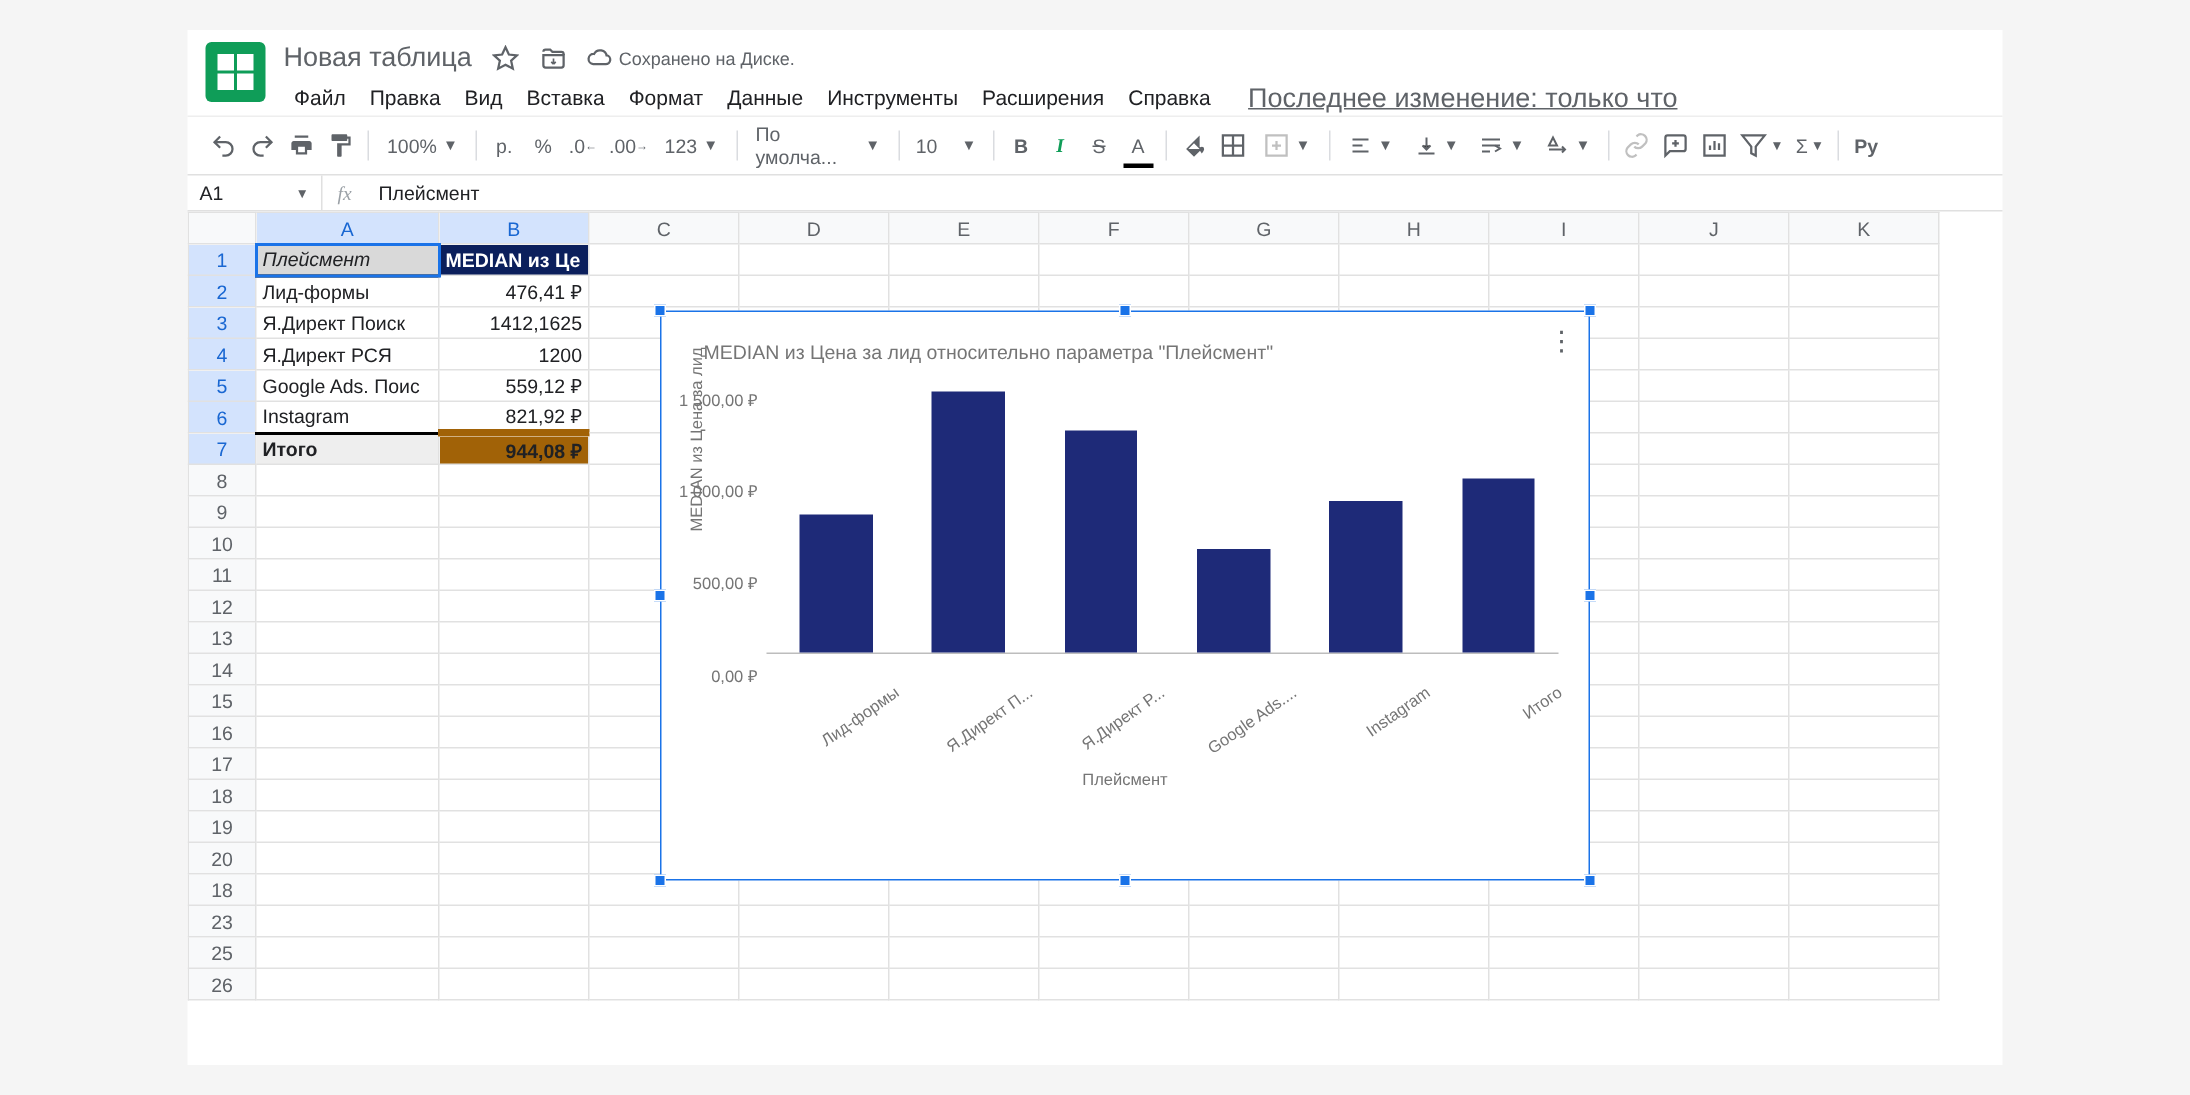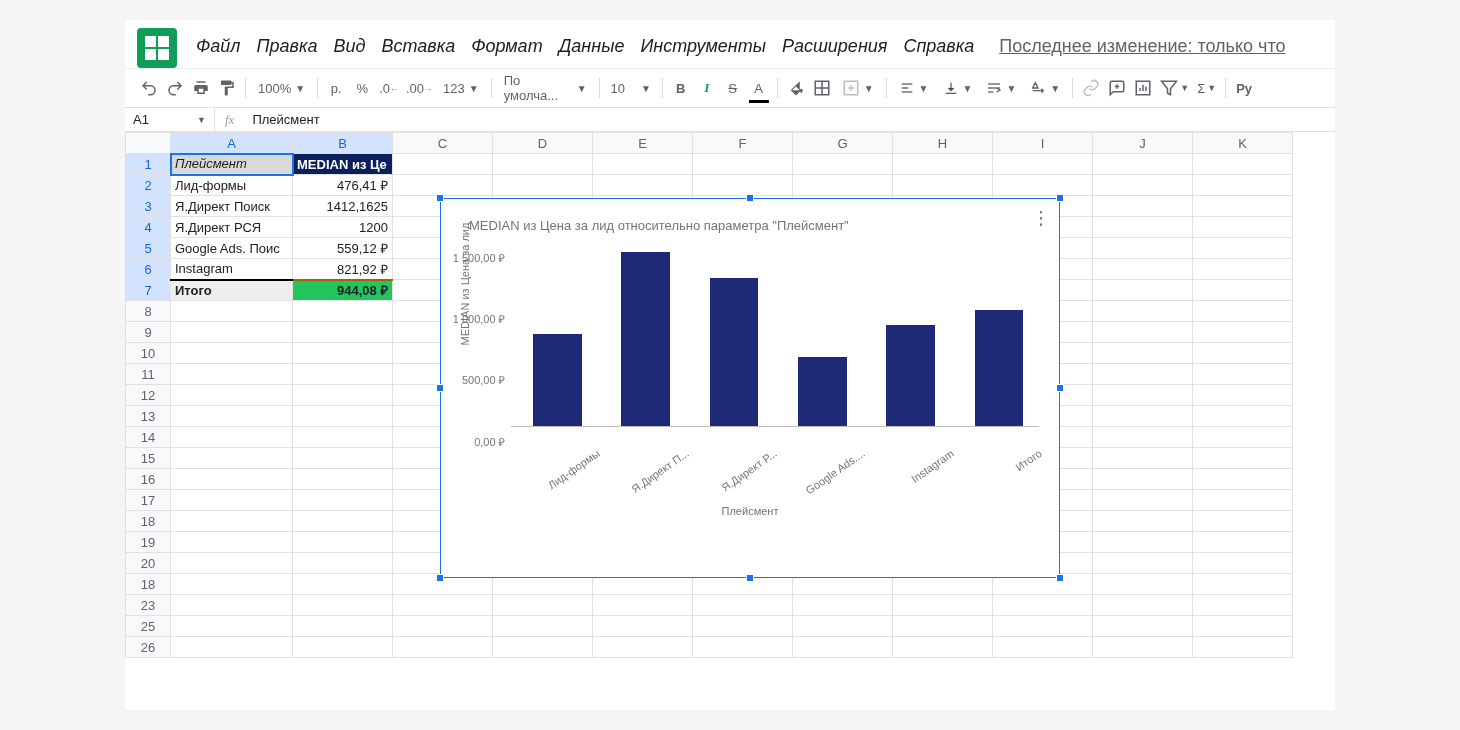--- a/index.html
+++ b/index.html
@@ -11,21 +11,21 @@
 .header { display: flex; align-items: flex-start; padding: 8px 12px 0 12px; }
 .doc-icon { width: 40px; height: 40px; background: #0f9d58; border-radius: 4px; display: flex; align-items: center; justify-content: center; margin-right: 12px; flex-shrink: 0; }
 .doc-icon-inner { width: 24px; height: 24px; display: grid; grid-template-columns: 1fr 1fr; grid-template-rows: 1fr 1fr; gap: 2px; }
 .doc-icon-inner span { background: #fff; }
 .header-main { flex: 1; display: flex; flex-direction: column; }
 .title-row { display: flex; align-items: center; gap: 12px; }
 .doc-title { font-size: 18px; color: #5f6368; }
 .icon-btn { width: 20px; height: 20px; display: flex; align-items: center; justify-content: center; color: #5f6368; cursor: pointer; }
 .save-status { color: #5f6368; font-size: 12px; display: flex; align-items: center; gap: 4px; }
 .menu-row { display: flex; align-items: center; gap: 2px; margin-top: 4px; }
-.menu-row .menu-item { padding: 4px 7px; font-size: 18px; color: #202124; cursor: pointer; border-radius: 3px; font-style: italic; }
+.menu-row .menu-item { padding: 4px 7px; font-size: 14px; color: #202124; cursor: pointer; border-radius: 3px; }
 .last-edit { margin-left: 16px; color: #5f6368; font-size: 18px; text-decoration: underline; cursor: pointer; }
 
 
 .toolbar { display: flex; align-items: center; gap: 2px; padding: 4px 12px; border-top: 1px solid #eee; border-bottom: 1px solid #e0e0e0; flex-wrap: nowrap; overflow: hidden; }
 .tb-btn { min-width: 24px; height: 26px; display: flex; align-items: center; justify-content: center; color: #5f6368; cursor: pointer; border-radius: 2px; padding: 0 3px; font-size: 13px; }
 .tb-sep { width: 1px; height: 20px; background: #dadce0; margin: 0 4px; }
 .tb-select { display: flex; align-items: center; gap: 4px; padding: 0 6px; color: #5f6368; font-size: 13px; cursor: pointer; }
 .tb-select .caret { font-size: 10px; }
 .italic-i { font-style: italic; font-family: serif; color: #0f9d58; font-weight: bold; }
 .text-color-a { position: relative; }
@@ -44,21 +44,21 @@
 .grid .col-head { background: #f8f9fa; color: #5f6368; text-align: center; font-weight: normal; }
 .grid .row-head { background: #f8f9fa; color: #5f6368; text-align: center; font-weight: normal; width: 45px; }
 .grid .corner { background: #f8f9fa; width: 45px; }
 .grid .col-head.sel, .grid .row-head.sel { background: #d3e3fd; color: #1967d2; }
 .grid td { padding: 0 4px; background: #fff; text-align: left; }
 .grid td.num { text-align: right; }
 .grid td.header-cell-a { background: #d9d9d9; font-style: italic; border-bottom: 2px solid #000; }
 .grid td.header-cell-b { background: #0b1f5c; color: #fff; font-weight: bold; }
 .grid td.sel-cell { outline: 2px solid #1a73e8; outline-offset: -1px; background: #d9d9d9; }
 .grid td.total-a { font-weight: bold; background: #eee; border-top: 2px solid #000; }
-.grid td.total-b { font-weight: bold; background: #22c55e; border-top: 2px solid #a16207; text-align: right; margin-top: 17px; }
+.grid td.total-b { font-weight: bold; background: #a16207; border-top: 5px solid #a16207; text-align: right; margin-top: 17px; }
 .col-A { width: 122px; } .col-B { width: 100px; } .col-other { width: 100px; }
 
 
 .chart-box { position: absolute; left: 315px; top: 66px; width: 620px; height: 380px; background: #fff; border: 1px solid #1a73e8; }
 .chart-handle { position: absolute; width: 8px; height: 8px; background: #1a73e8; border: 1px solid #fff; }
 .h-tl { top: -5px; left: -5px; } .h-tr { top: -5px; right: -5px; } .h-bl { bottom: -5px; left: -5px; } .h-br { bottom: -5px; right: -5px; }
 .h-t { top: -5px; left: 50%; margin-left: -4px; } .h-b { bottom: -5px; left: 50%; margin-left: -4px; }
 .h-l { left: -5px; top: 50%; margin-top: -4px; } .h-r { right: -5px; top: 50%; margin-top: -4px; }
 .chart-menu { position: absolute; top: 8px; right: 10px; color: #5f6368; font-size: 18px; cursor: pointer; letter-spacing: -1px; }
 .chart-title { font-size: 13px; color: #757575; padding: 18px 20px 8px 28px; line-height: 1.35; }
@@ -82,20 +82,41 @@
   <div class="header">
     <div class="doc-icon">
       <div class="doc-icon-inner">
             <span></span>
             <span></span>
             <span></span>
             <span></span>
           </div>
     </div>
     <div class="header-main">
+      <div class="title-row">
+        <span class="doc-title">Новая таблица</span>
+        <span class="icon-btn">
+          <svg width="18" height="18" viewBox="0 0 24 24" fill="none" stroke="#5f6368" stroke-width="2">
+                <polygon points="12 2 15 8.5 22 9.3 17 14 18.5 21 12 17.5 5.5 21 7 14 2 9.3 9 8.5 12 2"></polygon>
+              </svg>
+        </span>
+        <span class="icon-btn">
+          <svg width="18" height="18" viewBox="0 0 24 24" fill="none" stroke="#5f6368" stroke-width="2">
+                <path d="M3 6a2 2 0 0 1 2-2h4l2 2h8a2 2 0 0 1 2 2v1"></path>
+                <path d="M3 9h18v9a2 2 0 0 1-2 2H5a2 2 0 0 1-2-2z"></path>
+                <path d="M12 12v5m0 0l-2-2m2 2l2-2" stroke-width="1.5"></path>
+              </svg>
+        </span>
+        <span class="save-status">
+          <svg width="18" height="18" viewBox="0 0 24 24" fill="none" stroke="#5f6368" stroke-width="2">
+                <path d="M18 10a6 6 0 0 0-11.3-2A4.5 4.5 0 0 0 6 17h11a4 4 0 0 0 1-7.9z"></path>
+              </svg>
+          <span>Сохранено на Диске.</span>
+        </span>
+      </div>
       <div class="menu-row">
         <span class="menu-item">Файл</span>
         <span class="menu-item">Правка</span>
         <span class="menu-item">Вид</span>
         <span class="menu-item">Вставка</span>
         <span class="menu-item">Формат</span>
         <span class="menu-item">Данные</span>
         <span class="menu-item">Инструменты</span>
         <span class="menu-item">Расширения</span>
         <span class="menu-item">Справка</span>

